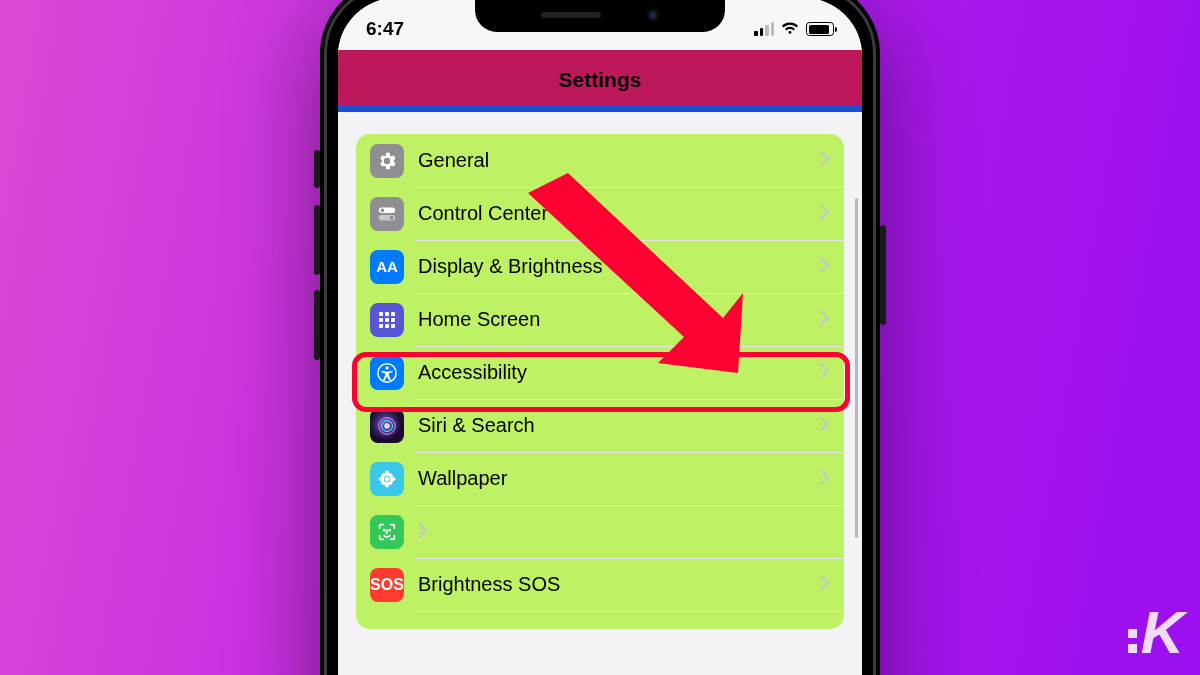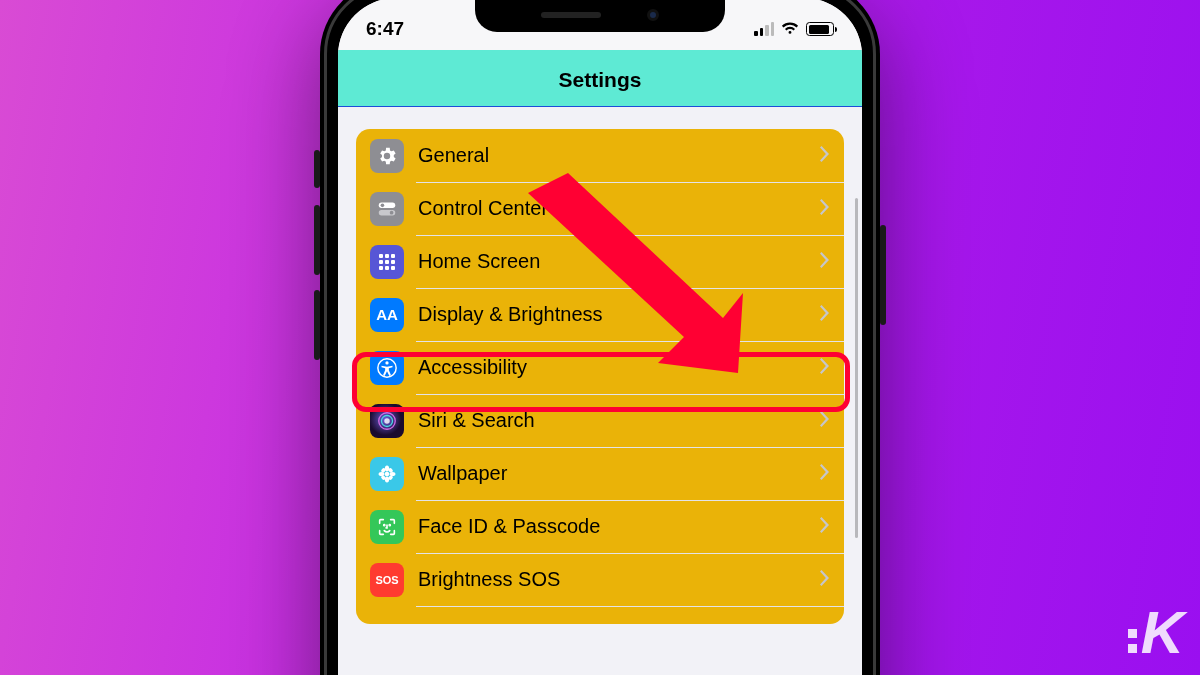--- a/index.html
+++ b/index.html
@@ -97,33 +97,33 @@
   .cell-bars span:nth-child(1){height:5px} .cell-bars span:nth-child(2){height:8px}
   .cell-bars span:nth-child(3){height:11px} .cell-bars span:nth-child(4){height:14px}
   .wifi-icon { width:18px; height:14px; position:relative; }
   .wifi-icon svg { display:block; }
   .battery { width:28px; height:14px; border:1.6px solid #000; border-radius:3.5px; position:relative; }
   .battery::after { content:""; position:absolute; right:-4px; top:3.5px; width:2.5px; height:5px; background:#000; border-radius:0 2px 2px 0; }
   .battery .fill { position:absolute; left:1.5px; top:1.5px; bottom:1.5px; width:20px; background:#000; border-radius:1.5px; }
 
   
   .header {
-    background:#5eead4;
+    background:#be185d;
     text-align:center;
     padding: 18px 0 14px;
     font-size:21px;
     font-weight:700;
     color:#000;
-    border-bottom:1px solid #1d4ed8;
+    border-bottom:6px solid #1d4ed8;
   }
 
   
   .list-group {
     margin: 22px 18px 0;
-    background:#eab308;
+    background:#bef264;
     border-radius:14px;
     overflow:hidden;
   }
   .row {
     display:flex;
     align-items:center;
     height:53px;
     padding: 0 14px 0 14px;
     position:relative;
   }
@@ -235,20 +235,28 @@
       <div class="row">
         <div class="icon bg-gray2">
           <svg width="22" height="22" viewBox="0 0 24 24">
               <rect x="3" y="5" width="18" height="6" rx="3" fill="#fff"></rect>
               <circle cx="7" cy="8" r="2" fill="#8e8e93"></circle>
               <rect x="3" y="13" width="18" height="6" rx="3" fill="#c8c8cc"></rect>
               <circle cx="17" cy="16" r="2" fill="#8e8e93"></circle>
             </svg>
         </div>
         <span class="label">Control Center</span>
+        <span class="chev"><svg width="10" height="16" viewBox="0 0 10 16">
+              <path fill="currentColor" d="M1.5 0L0 1.6 5.9 8 0 14.4 1.5 16 9 8z"></path>
+            </svg></span>
+      </div>
+
+      <div class="row">
+        <div class="icon bg-blue" style="font-size:15px;">AA</div>
+        <span class="label">Display &amp; Brightness</span>
         <span class="chev"><svg width="10" height="16" viewBox="0 0 10 16">
               <path fill="currentColor" d="M1.5 0L0 1.6 5.9 8 0 14.4 1.5 16 9 8z"></path>
             </svg></span>
       </div>
 
       <div class="row">
         <div class="icon bg-purple">
           <svg width="20" height="20" viewBox="0 0 20 20">
             <rect x="2" y="2" width="4" height="4" rx="1" fill="#fff"></rect>
               <rect x="8" y="2" width="4" height="4" rx="1" fill="#fff"></rect>
@@ -261,28 +269,20 @@
               <rect x="14" y="14" width="4" height="4" rx="1" fill="#fff"></rect>
           </svg>
         </div>
         <span class="label">Home Screen</span>
         <span class="chev"><svg width="10" height="16" viewBox="0 0 10 16">
               <path fill="currentColor" d="M1.5 0L0 1.6 5.9 8 0 14.4 1.5 16 9 8z"></path>
             </svg></span>
       </div>
 
       <div class="row">
-        <div class="icon bg-blue" style="font-size:15px;">AA</div>
-        <span class="label">Display &amp; Brightness</span>
-        <span class="chev"><svg width="10" height="16" viewBox="0 0 10 16">
-              <path fill="currentColor" d="M1.5 0L0 1.6 5.9 8 0 14.4 1.5 16 9 8z"></path>
-            </svg></span>
-      </div>
-
-      <div class="row">
         <div class="icon bg-blue">
           <svg width="22" height="22" viewBox="0 0 24 24">
               <circle cx="12" cy="12" r="10" fill="none" stroke="#fff" stroke-width="1.6"></circle>
               <circle cx="12" cy="6.5" r="1.8" fill="#fff"></circle>
               <path fill="#fff" d="M6 9.5l6 1.2 6-1.2v1.8l-4 .9v2.3l2.4 5.5-1.8.8L12 15.5l-2.6 5.3-1.8-.8L10 14.5v-2.3l-4-.9V9.5z"></path>
             </svg>
         </div>
         <span class="label">Accessibility</span>
         <span class="chev"><svg width="10" height="16" viewBox="0 0 10 16">
               <path fill="currentColor" d="M1.5 0L0 1.6 5.9 8 0 14.4 1.5 16 9 8z"></path>
@@ -325,28 +325,27 @@
 
       <div class="row">
         <div class="icon bg-green">
           <svg width="22" height="22" viewBox="0 0 24 24" fill="none" stroke="#fff" stroke-width="1.8" stroke-linecap="round">
               <path d="M4 8V5a1 1 0 011-1h3M20 8V5a1 1 0 00-1-1h-3M4 16v3a1 1 0 001 1h3M20 16v3a1 1 0 01-1 1h-3"></path>
               <circle cx="9" cy="10" r="0.6" fill="#fff"></circle>
               <circle cx="15" cy="10" r="0.6" fill="#fff"></circle>
               <path d="M12 10v3h-1M9 16c1 1 2 1.4 3 1.4s2-.4 3-1.4"></path>
             </svg>
         </div>
-        <span class="label">Face ID &amp; Passcode</span>
-        <span class="chev"><svg width="10" height="16" viewBox="0 0 10 16">
-              <path fill="currentColor" d="M1.5 0L0 1.6 5.9 8 0 14.4 1.5 16 9 8z"></path>
-            </svg></span>
-      </div>
-
-      <div class="row">
-        <div class="icon bg-red" style="font-size:11px; font-weight:800;">SOS</div>
+        <span class="chev"><svg width="10" height="16" viewBox="0 0 10 16">
+              <path fill="currentColor" d="M1.5 0L0 1.6 5.9 8 0 14.4 1.5 16 9 8z"></path>
+            </svg></span>
+      </div>
+
+      <div class="row">
+        <div class="icon bg-red" style="font-size:16px; font-weight:800;">SOS</div>
         <span class="label">Brightness SOS</span>
         <span class="chev"><svg width="10" height="16" viewBox="0 0 10 16">
               <path fill="currentColor" d="M1.5 0L0 1.6 5.9 8 0 14.4 1.5 16 9 8z"></path>
             </svg></span>
       </div>
 
       <div class="row" style="height:18px;"></div>
 
     </div>
 

